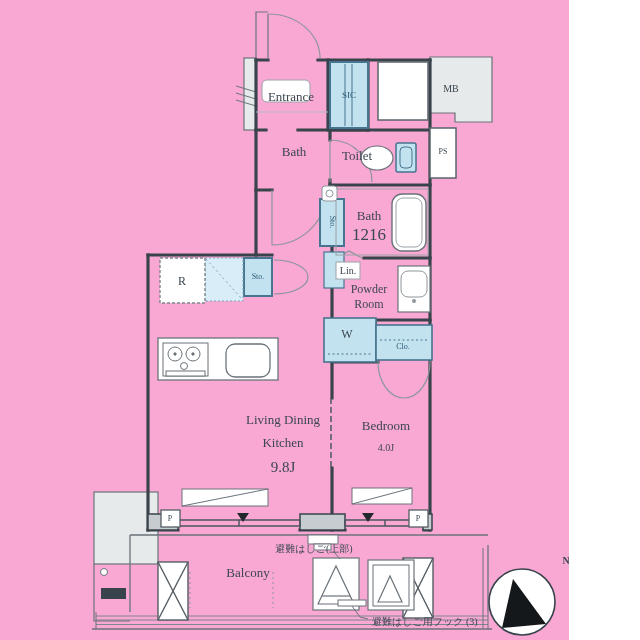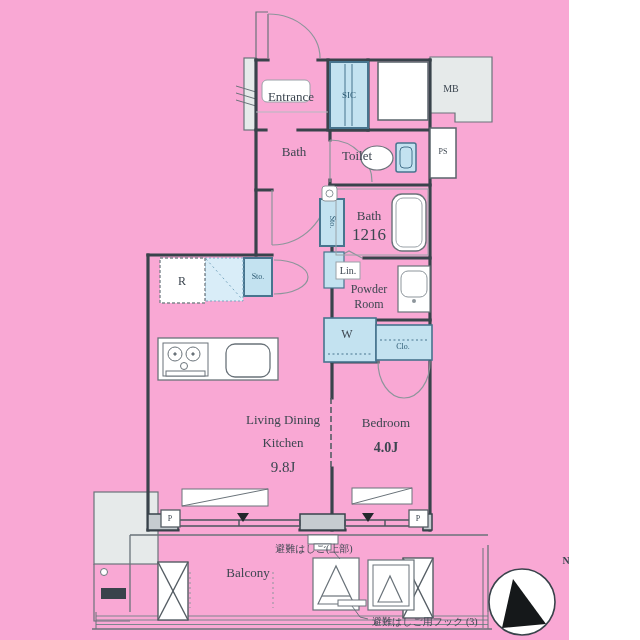--- a/index.html
+++ b/index.html
@@ -238,21 +238,21 @@
 <div class="lbl f8 blue-t" style="left:258px;top:277px;">Sto.</div>
 
 <div class="lbl f13" style="left:243px;top:444px;margin-left:40px;">
   <span style="display:block;">Living Dining</span>
   <span style="display:block;margin-top:7px;">Kitchen</span>
   <span class="big" style="display:block;margin-top:6px;">9.8J</span>
 </div>
 
 <div class="lbl f13" style="left:386px;top:436px;">
   <span style="display:block;">Bedroom</span>
-  <span style="display:block;font-size:14px;margin-top:8px;font-weight:bold;">4.0J</span>
+  <span style="display:block;font-size:10px;margin-top:8px;">4.0J</span>
 </div>
 
 <div class="lbl f13" style="left:248px;top:573px;">Balcony</div>
 
 <div class="lbl f8" style="left:170px;top:519px;">P</div>
 <div class="lbl f8" style="left:418px;top:519px;">P</div>
 
 <div class="lbl f7" style="left:314px;top:549px;">避難はしご(上部)</div>
 <div class="lbl f7 left-anchor" style="left:372px;top:616px;">避難はしご用フック (3)</div>
 

